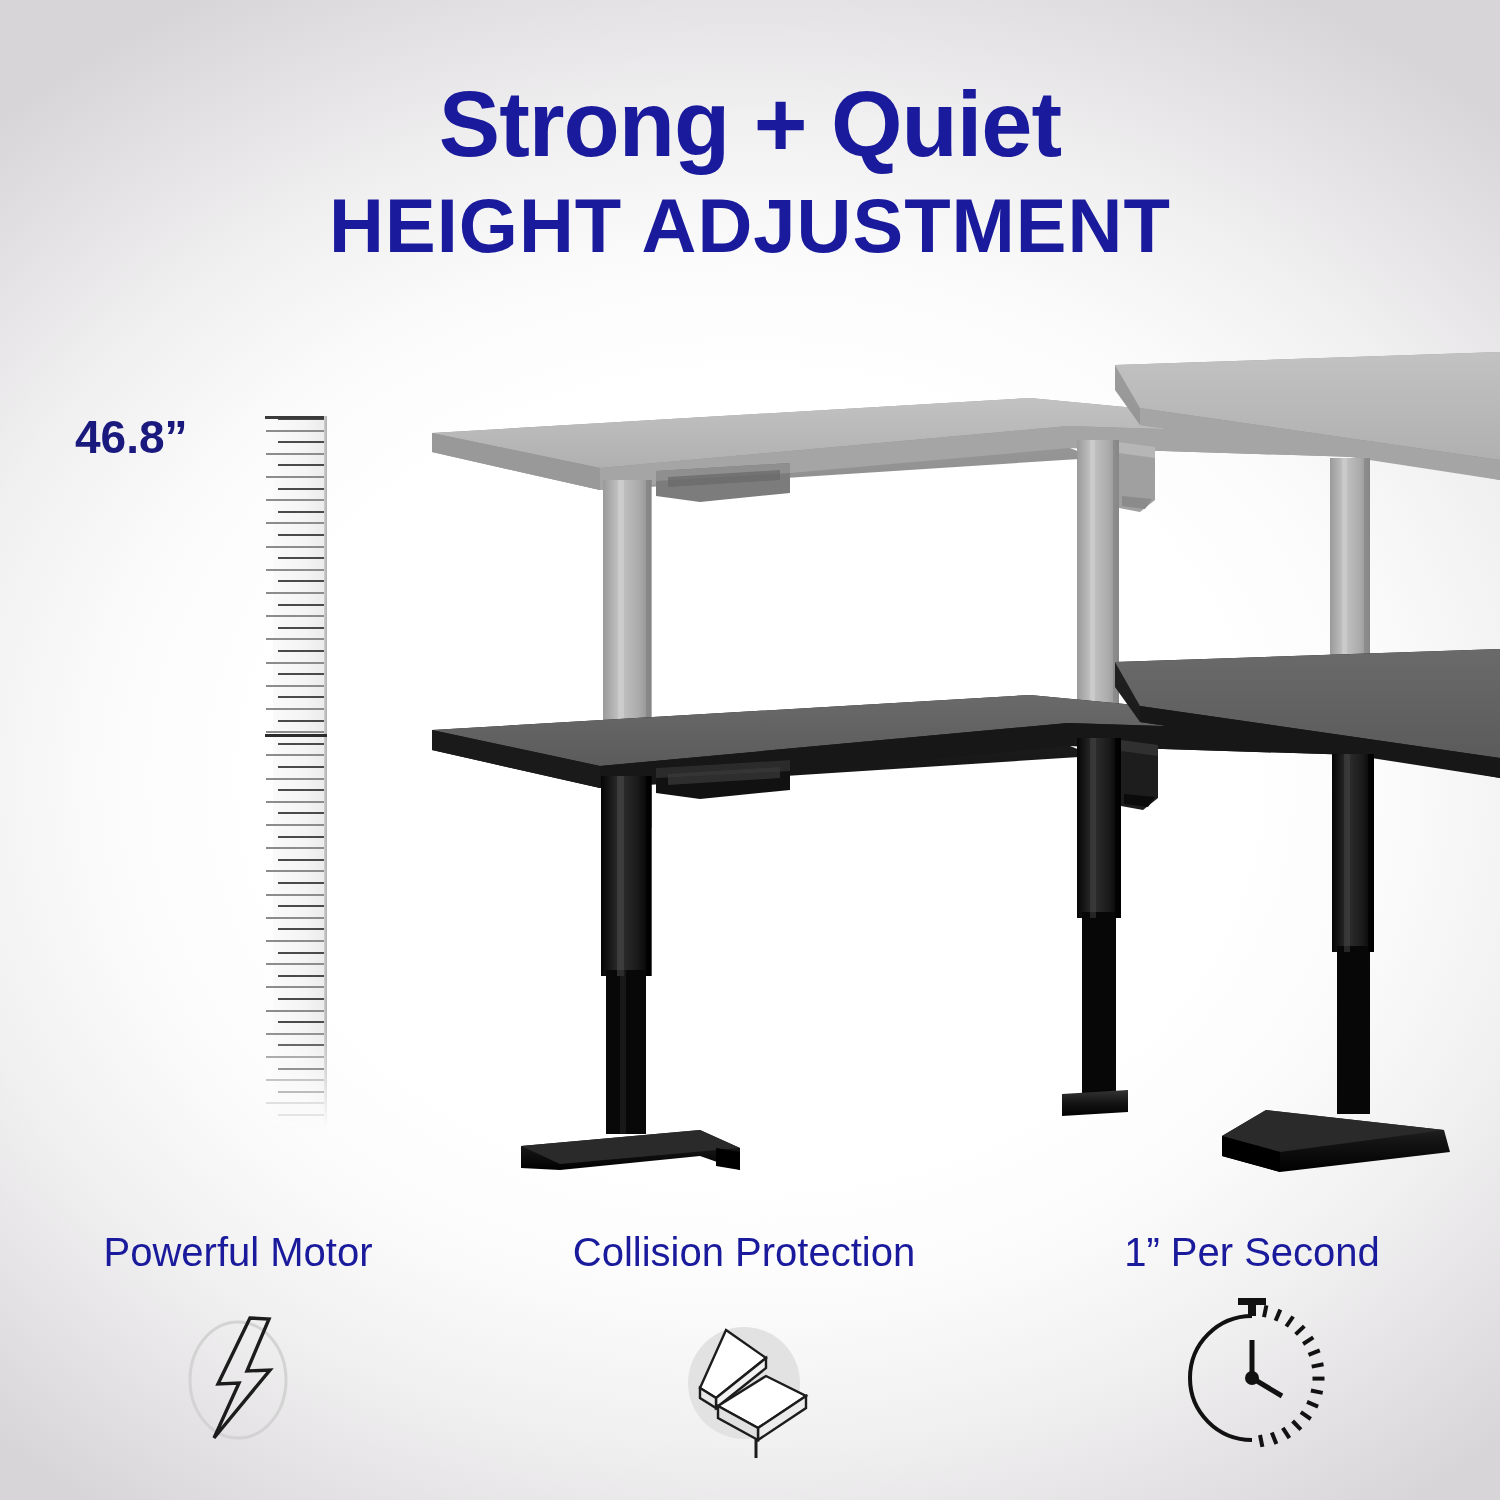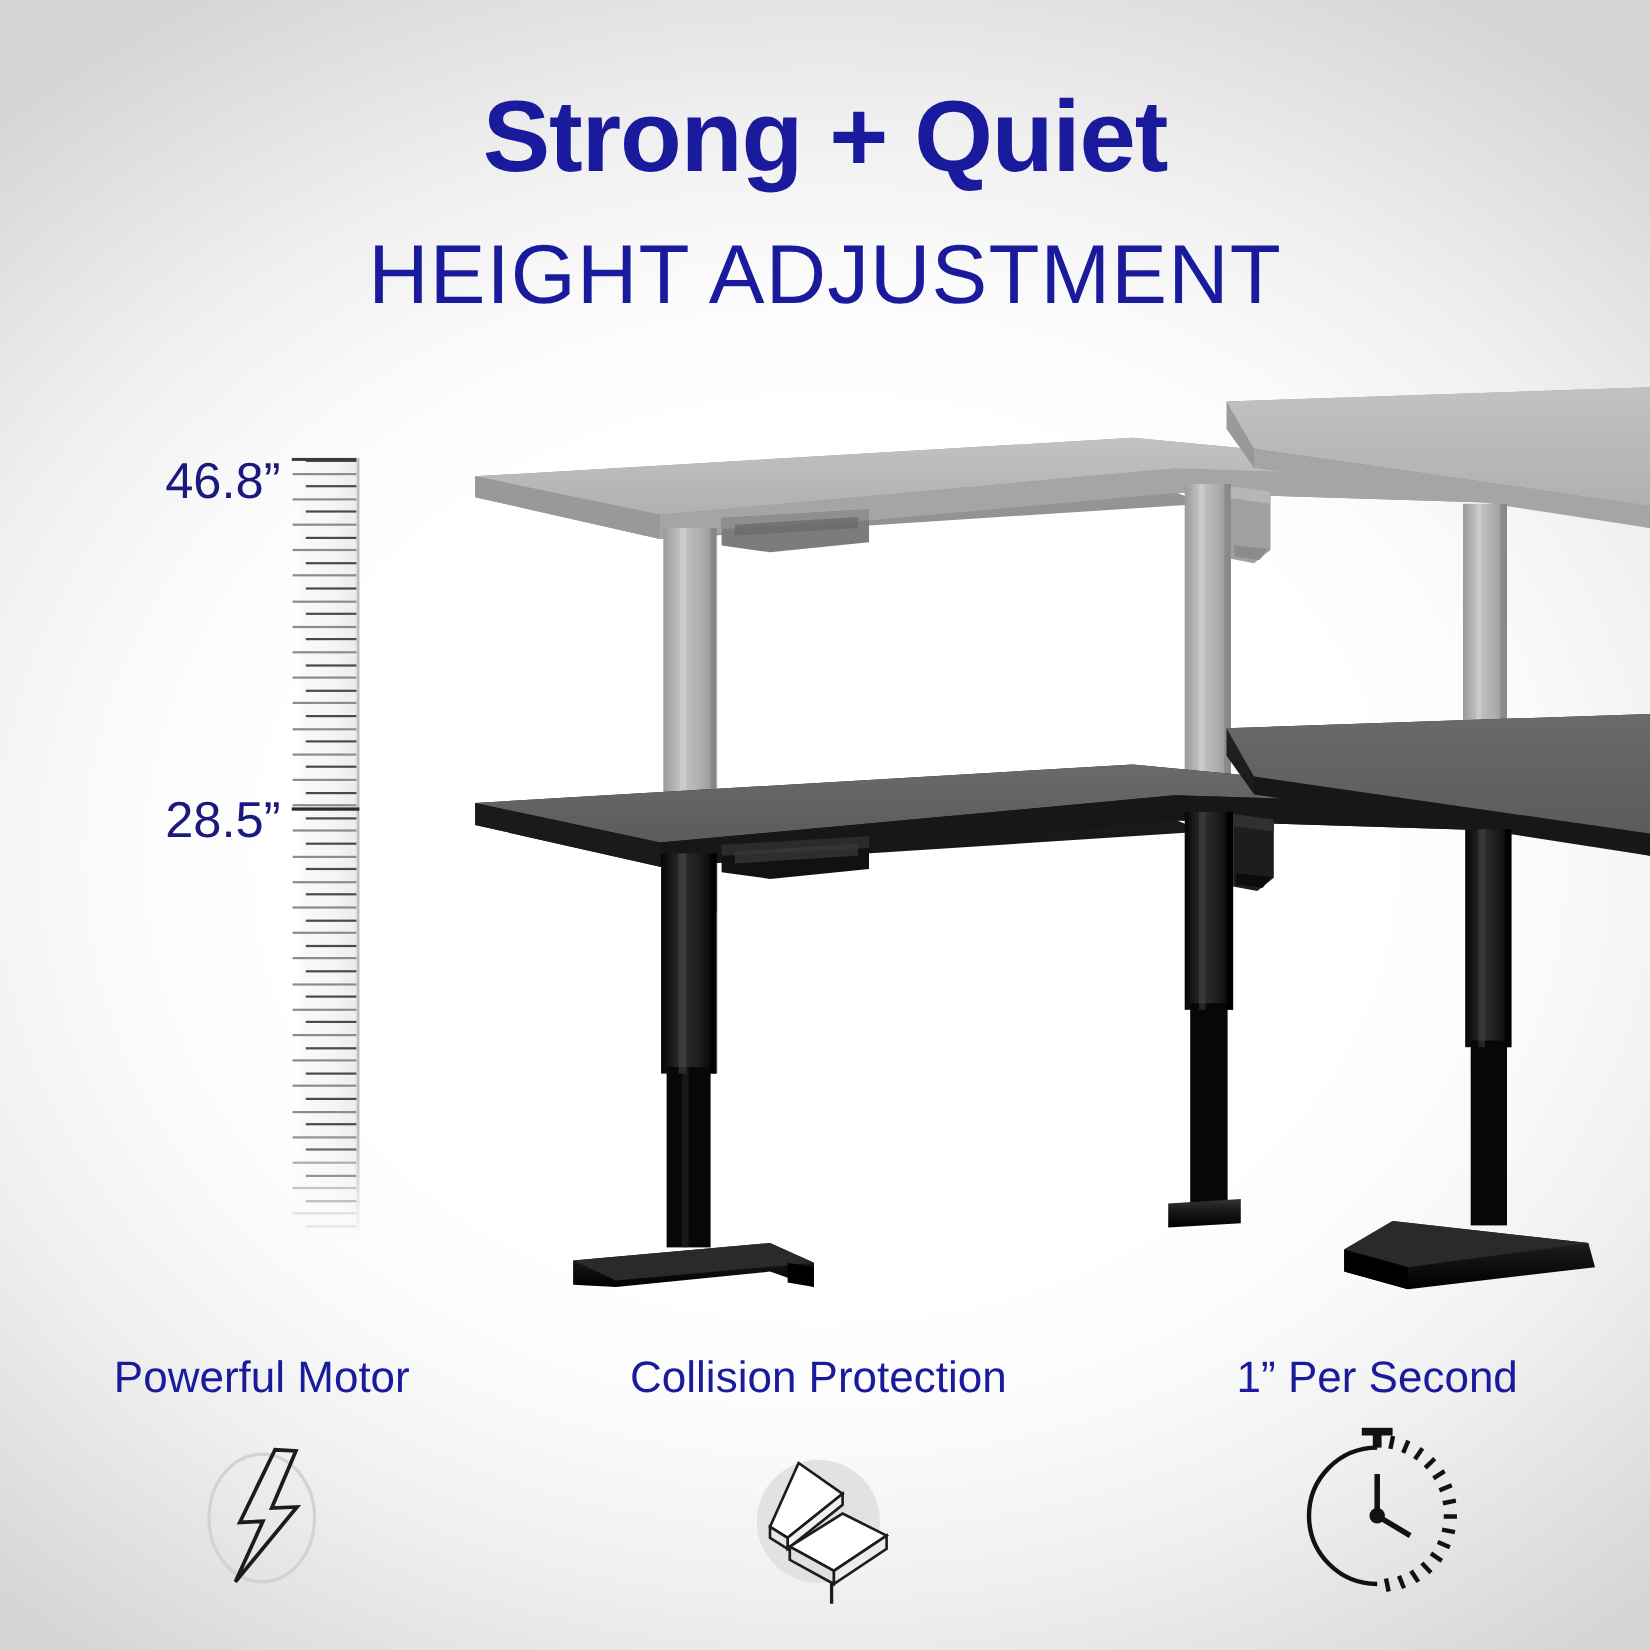--- a/index.html
+++ b/index.html
@@ -13,27 +13,27 @@
     background:
       radial-gradient(ellipse 74% 60% at 50% 52%, #ffffff 0%, #ffffff 44%, #fbfbfb 58%, #f1f0f1 74%, #e3e1e3 88%, #d7d5d7 100%);
   }
 
   
   .hd{position:absolute;left:0;width:1500px;text-align:center;color:#1a1a9c;}
   #title-main{
     top:78px;font-size:92px;font-weight:bold;letter-spacing:-1px;line-height:1;
   }
   #title-sub{
-    top:188px;font-size:76px;font-weight:normal;letter-spacing:1px;line-height:1;margin-top:24px;
+    top:188px;font-size:76px;font-weight:bold;letter-spacing:1px;line-height:1;
   }
 
   
   .meas{
-    position:absolute;color:#1a1a7e;font-size:46px;font-weight:normal;
-    text-align:right;width:180px;letter-spacing:0px;
+    position:absolute;color:#1a1a7e;font-size:46px;font-weight:bold;
+    text-align:left;width:180px;letter-spacing:0px;
   }
   #meas-top{left:75px;top:410px;}
   #meas-bottom{left:75px;top:718px;}
 
   
   #ruler{
     position:absolute;left:265px;top:416px;width:62px;height:712px;
     -webkit-mask-image:linear-gradient(to bottom,#000 0%,#000 86%,rgba(0,0,0,0) 100%);
     mask-image:linear-gradient(to bottom,#000 0%,#000 86%,rgba(0,0,0,0) 100%);
   }
@@ -67,21 +67,20 @@
 </style>
 </head>
 <body>
 
 <div id="stage">
 
   <div class="hd" id="title-main">Strong + Quiet</div>
   <div class="hd" id="title-sub">HEIGHT ADJUSTMENT</div>
 
   <div class="meas" id="meas-top">46.8”</div>
-  <div class="meas" id="meas-bottom">28.5”</div>
 
   <div id="ruler">
     <div class="face"></div>
     <div class="rail"></div>
     <div id="ruler-ticks">
         <div class="tick maj" style="top: 2px; width: 46px;"></div>
         <div class="tick" style="top: 13.6px; width: 58px;"></div>
         <div class="tick maj" style="top: 25.2px; width: 46px;"></div>
         <div class="tick" style="top: 36.8px; width: 58px;"></div>
         <div class="tick maj" style="top: 48.4px; width: 46px;"></div>

